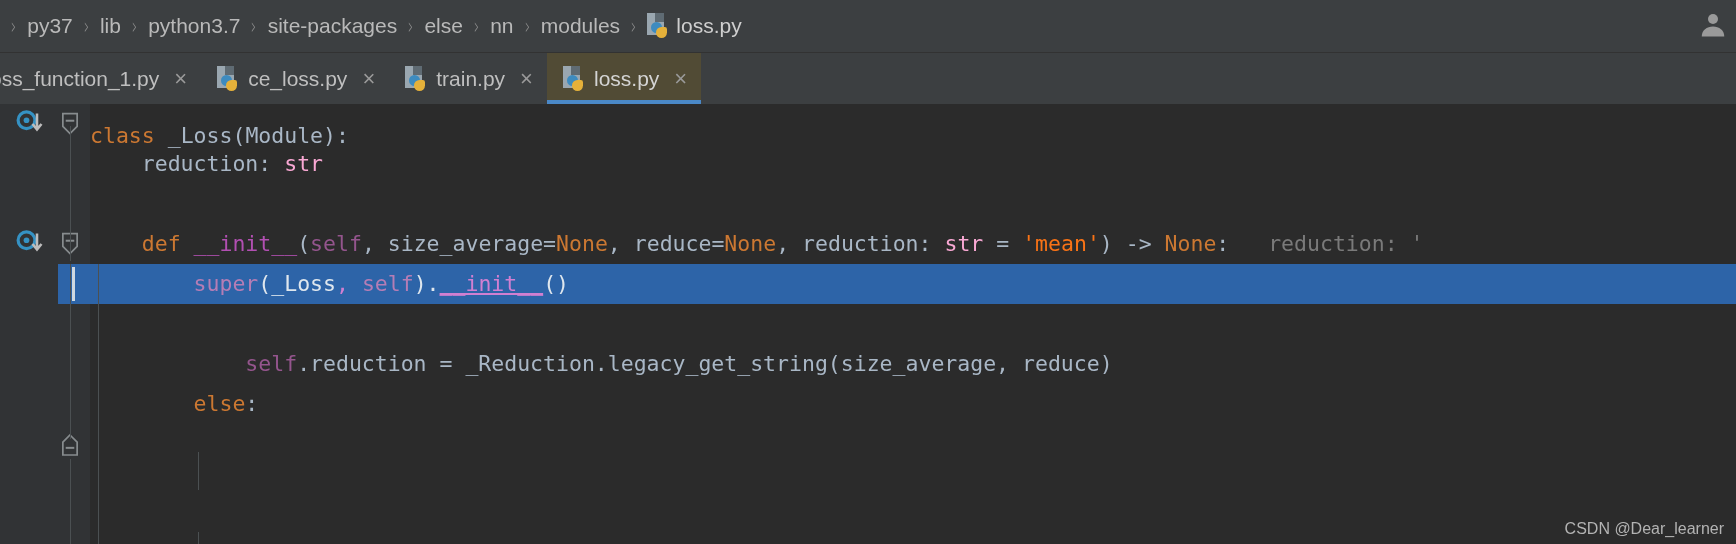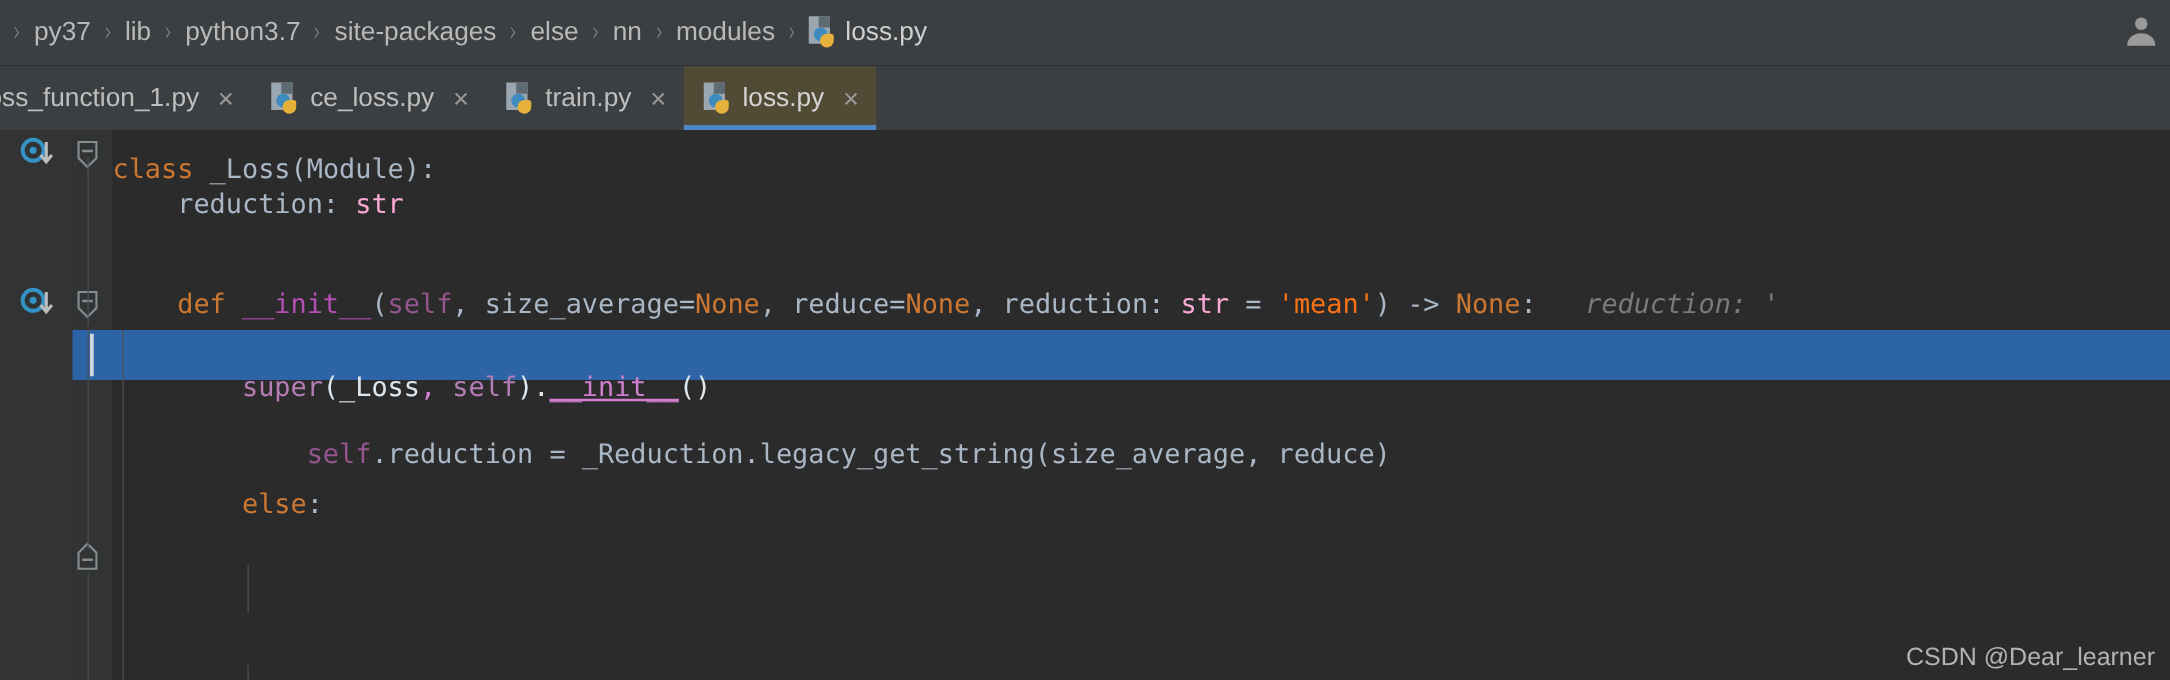--- a/index.html
+++ b/index.html
@@ -159,21 +159,21 @@
   }
 
   
   .kw   { color: #cc7832; }      
   .none { color: #cc7832; margin-top: 44px; }
   .id   { color: #a9b7c6; }
   .self { color: #94558d; }
   .magenta { color: #b24fb2; }
   .str  { color: #f97316; }
   .type { color: #f9a8d4; }
-  .hint { color: #7a7a7a; font-style: italic; }
+  .hint { color: #7a7a7a; }
   .sel .self { color: #b57db5; }
   .sel .magenta { color: #d17fd1; }
   .sel .id, .sel .fn { color: #dfe7ee; }
   .sel .under { text-decoration: underline; }
 
   
   .gmark { position: absolute; left: 16px; width: 30px; height: 30px; }
   .gmark svg { display: block; }
 
   .fold-mark {
@@ -185,21 +185,21 @@
   .indent-guide {
     position: absolute;
     width: 1px;
     background: #4b5052;
   }
 
   .watermark {
     position: absolute;
     right: 12px; bottom: 6px;
     color: #b3b3b3;
-    font-size: 20px;
+    font-size: 16px;
     font-family: "Liberation Sans", sans-serif;
   }
 </style>
 </head>
 <body>
 
 <div class="breadcrumb-bar">
   <span class="crumb-sep">›</span>
   <span class="crumb">py37</span>
   <span class="crumb-sep">›</span>
@@ -326,21 +326,21 @@
   <div class="code-area">
 
     <div class="line" style="top:0px;margin-top:12px;"><span class="kw">class</span> <span class="id">_Loss</span><span class="id">(</span><span class="id">Module</span><span class="id">):</span></div>
 
     <div class="line" style="top:40px;">    <span class="id">reduction:</span> <span class="type">str</span></div>
 
     <div class="line" style="top:80px;"> </div>
 
     <div class="line" style="top:120px;">    <span class="kw">def</span> <span class="magenta">__init__</span><span class="id">(</span><span class="self">self</span><span class="id">,</span> <span class="id">size_average=</span><span class="none">None</span><span class="id">,</span> <span class="id">reduce=</span><span class="none">None</span><span class="id">,</span> <span class="id">reduction:</span> <span class="type">str</span> <span class="id">=</span> <span class="str">'mean'</span><span class="id">)</span> <span class="id">-&gt;</span> <span class="none">None</span><span class="id">:</span>   <span class="hint">reduction: '</span></div>
 
-    <div class="line sel" style="top:160px;margin-top:27px;">        <span class="self">super</span><span class="id">(</span><span class="id">_Loss</span><span class="magenta">,</span> <span class="self">self</span><span class="id">).</span><span class="magenta under">__init__</span><span class="id">()</span></div>
+    <div class="line sel" style="top:160px;">        <span class="self">super</span><span class="id">(</span><span class="id">_Loss</span><span class="magenta">,</span> <span class="self">self</span><span class="id">).</span><span class="magenta under">__init__</span><span class="id">()</span></div>
 
 
     <div class="line" style="top:280px;">        <span class="kw">else</span><span class="id">:</span></div>
 
     <div class="line" style="top:240px;">            <span class="self">self</span><span class="id">.reduction = _Reduction.legacy_get_string(size_average, reduce)</span></div>
 
 
   </div>
 
   <div class="watermark">CSDN @Dear_learner</div>

